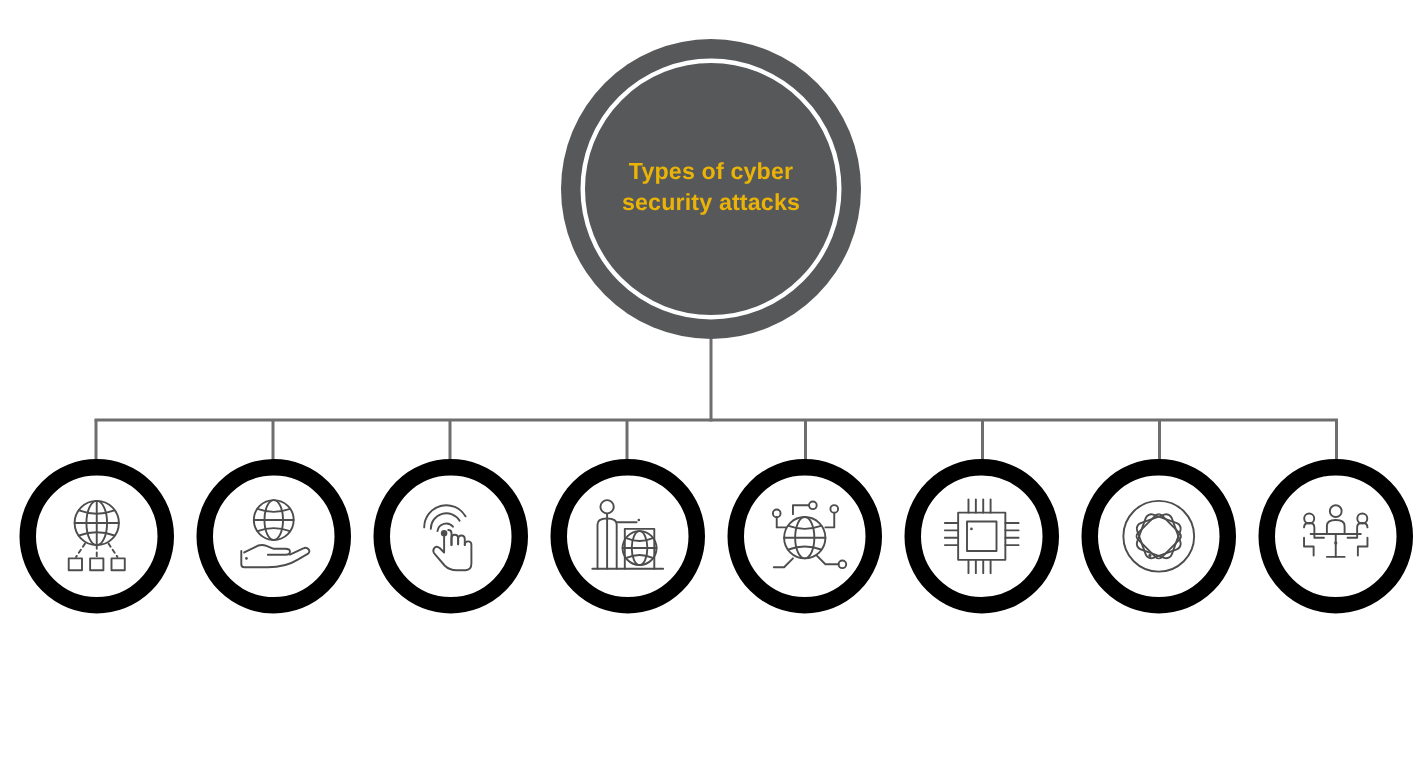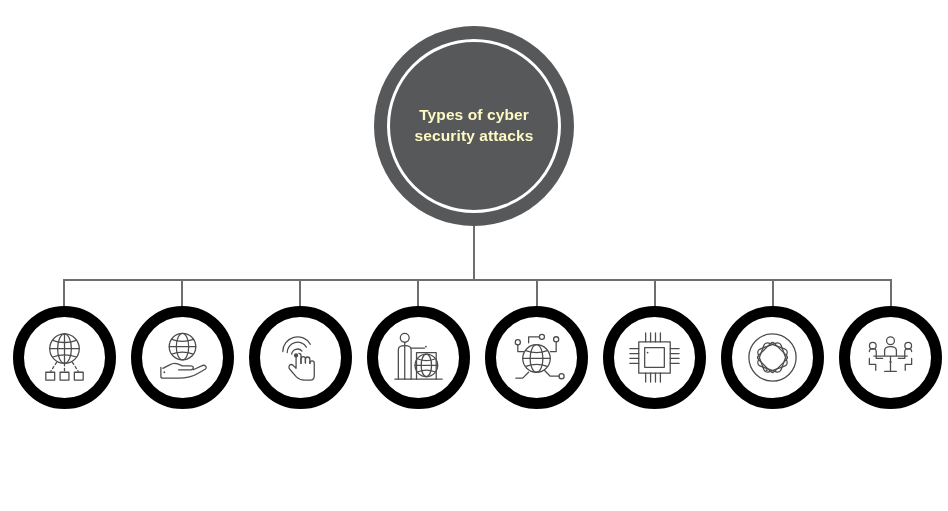--- a/index.html
+++ b/index.html
@@ -44,21 +44,21 @@
   #root-label {
     position: absolute;
     left: 0;
     top: 0;
     width: 200px;
     height: 200px;
     display: flex;
     align-items: center;
     justify-content: center;
     text-align: center;
-    color: #fef9c3;
+    color: #eab308;
     font-size: 15.5px;
     font-weight: bold;
     line-height: 1.35;
     letter-spacing: 0.1px;
     white-space: pre-line;
     box-sizing: border-box;
     padding: 0 30px;
   }
 
   

